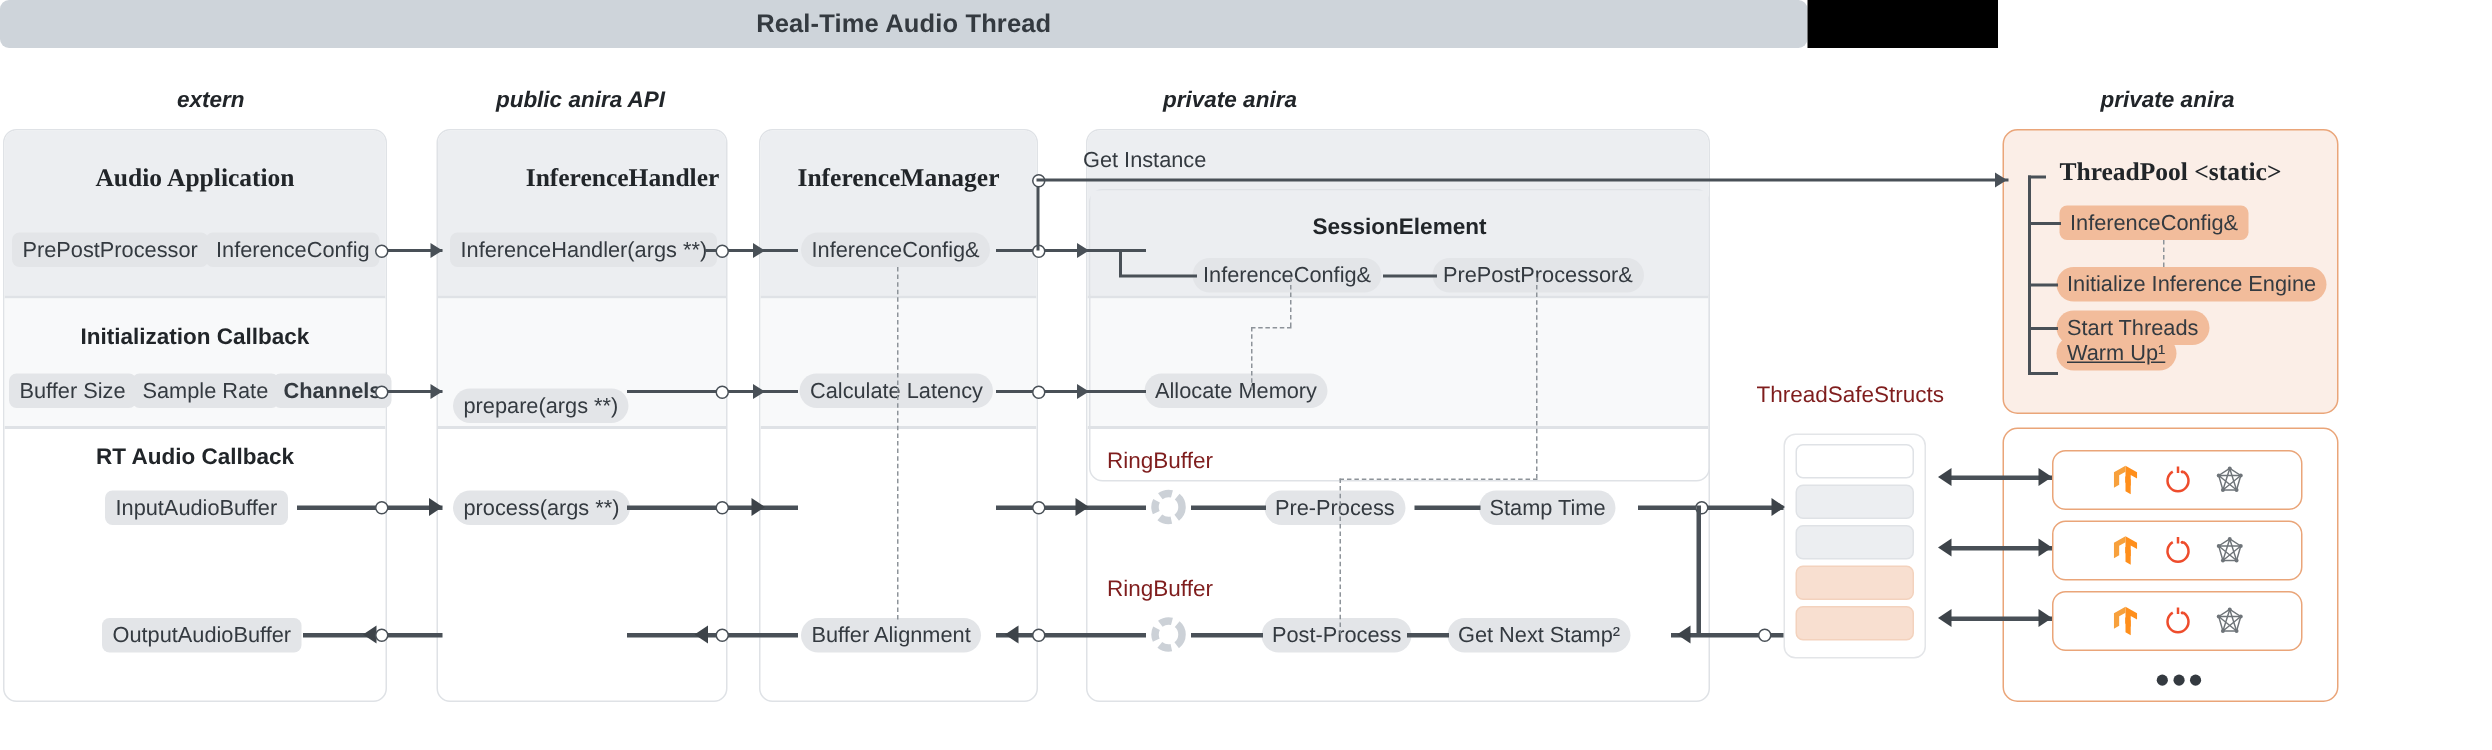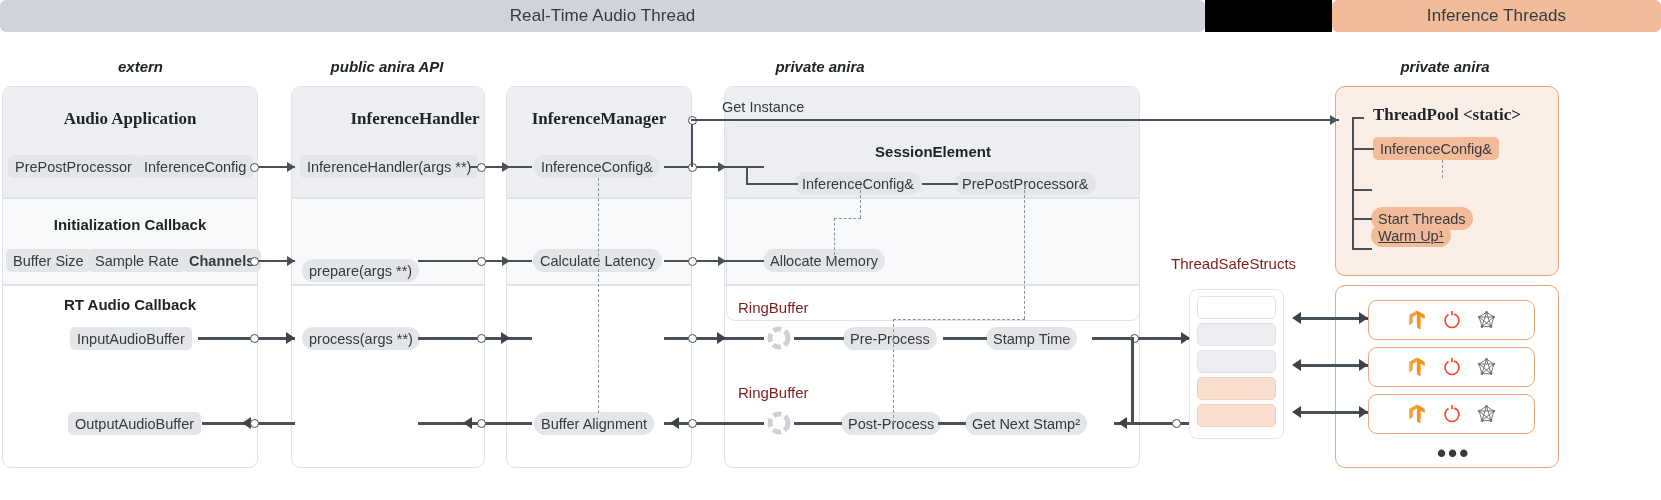--- a/index.html
+++ b/index.html
@@ -7,21 +7,21 @@
     width:1661px;height:500px;background:#ffffff;
     font-family:"Liberation Sans","DejaVu Sans",sans-serif;
     color:#343a40;overflow:hidden;position:relative;
   }
   #root{position:absolute;inset:0;}
   .abs{position:absolute;box-sizing:border-box;}
 
   
   .banner{
     height:32px;border-radius:6px;display:flex;align-items:center;justify-content:center;
-    font-weight:normal;font-size:17px;color:#343a40;letter-spacing:.1px;
+    font-weight:bold;font-size:17px;color:#343a40;letter-spacing:.1px;
   }
   .banner-rt{left:0;top:0;width:1205px;background:#ced4da;}
   .banner-black{left:1205px;top:0;width:127px;height:32px;background:#000000;}
   .banner-inf{left:1332px;top:0;width:329px;background:#f2bc9b;}
 
   
   .caption{
     font-style:italic;font-weight:bold;font-size:15px;color:#212529;
     text-align:center;white-space:nowrap;
   }
@@ -95,23 +95,20 @@
 </style>
 </head>
 <body>
 
 <div id="root">
 
   <div class="abs banner banner-rt">
     <span>Real-Time Audio Thread</span>
   </div>
   <div class="abs banner-black"></div>
-  <div class="abs banner banner-inf">
-    <span>Inference Threads</span>
-  </div>
 
   <div class="abs caption" style="left:0;top:58px;width:258px;padding-left:23px;">extern</div>
   <div class="abs caption" style="left:290px;top:58px;width:194px;">public anira API</div>
   <div class="abs caption" style="left:700px;top:58px;width:240px;">private anira</div>
   <div class="abs caption" style="left:1335px;top:58px;width:220px;">private anira</div>
 
   <div class="abs panel" style="left:2px;top:86px;width:256px;height:382px;">
     <div class="band band-a" style="top:0;height:110px;"></div>
     <div class="band-line" style="top:110px;"></div>
     <div class="band band-b" style="top:111.5px;height:86px;"></div>
@@ -193,20 +190,21 @@
     <div class="tss-row tss-white" style="left:7px;top:6px;width:77px;height:21px;"></div>
     <div class="tss-row tss-grey" style="left:7px;top:33px;width:77px;height:21px;"></div>
     <div class="tss-row tss-grey" style="left:7px;top:60px;width:77px;height:21px;"></div>
     <div class="tss-row tss-orange" style="left:7px;top:87px;width:77px;height:21px;"></div>
     <div class="tss-row tss-orange" style="left:7px;top:114px;width:77px;height:21px;"></div>
   </div>
 
   <div class="abs opanel" style="left:1335px;top:86px;width:224px;height:190px;"></div>
   <div class="abs ptitle" style="left:1335px;top:105px;width:224px;">ThreadPool &lt;static&gt;</div>
   <div class="pill orange sq" style="left:1373px;top:137px;">InferenceConfig&amp;</div>
+  <div class="pill orange" style="left:1371px;top:178px;">Initialize Inference Engine</div>
   <div class="pill orange" style="left:1371px;top:207px;">Start Threads</div>
   <div class="pill orange" style="left:1371px;top:224px;text-decoration:underline;">Warm Up¹</div>
 
   <div class="v" style="left:1352px;top:117px;height:133px;"></div>
   <div class="h" style="left:1352px;top:117px;width:12px;"></div>
   <div class="h" style="left:1352px;top:148px;width:22px;"></div>
   <div class="h" style="left:1352px;top:189px;width:20px;"></div>
   <div class="h" style="left:1352px;top:218px;width:20px;"></div>
   <div class="h" style="left:1352px;top:248px;width:20px;"></div>
   <div class="dash-v" style="left:1442px;top:160px;height:18px;"></div>

